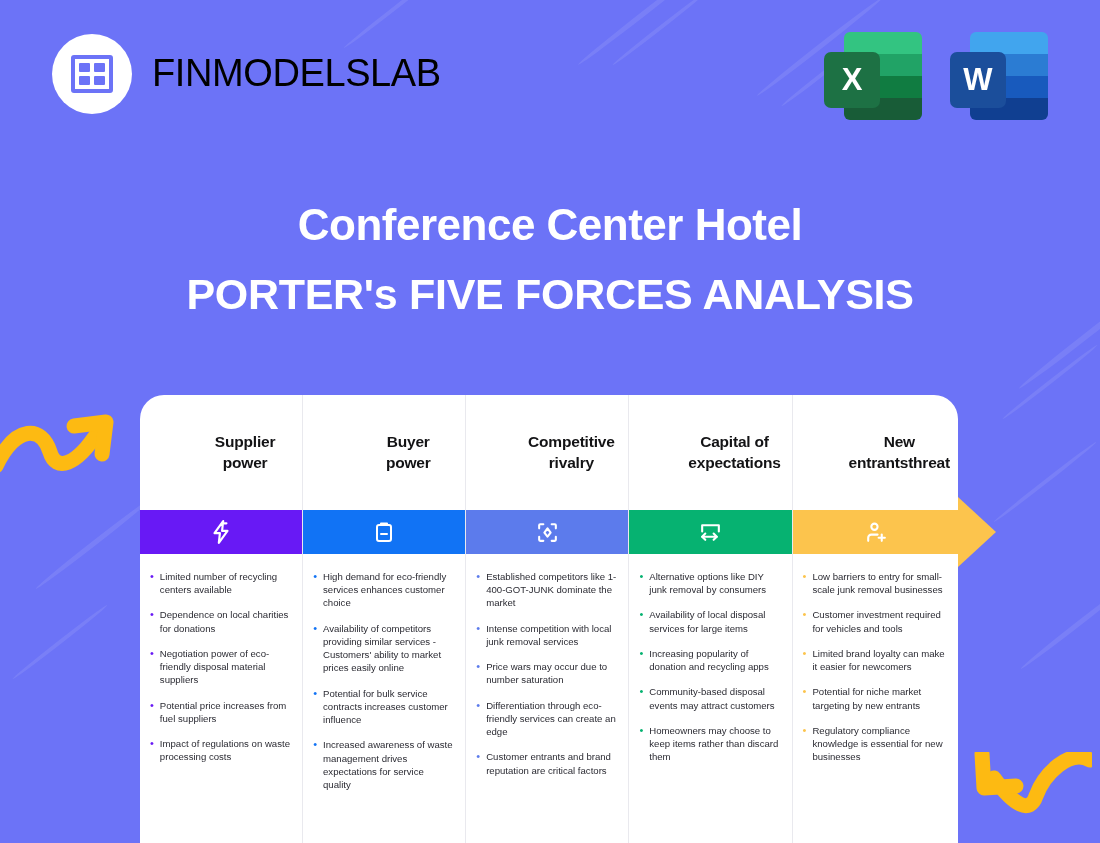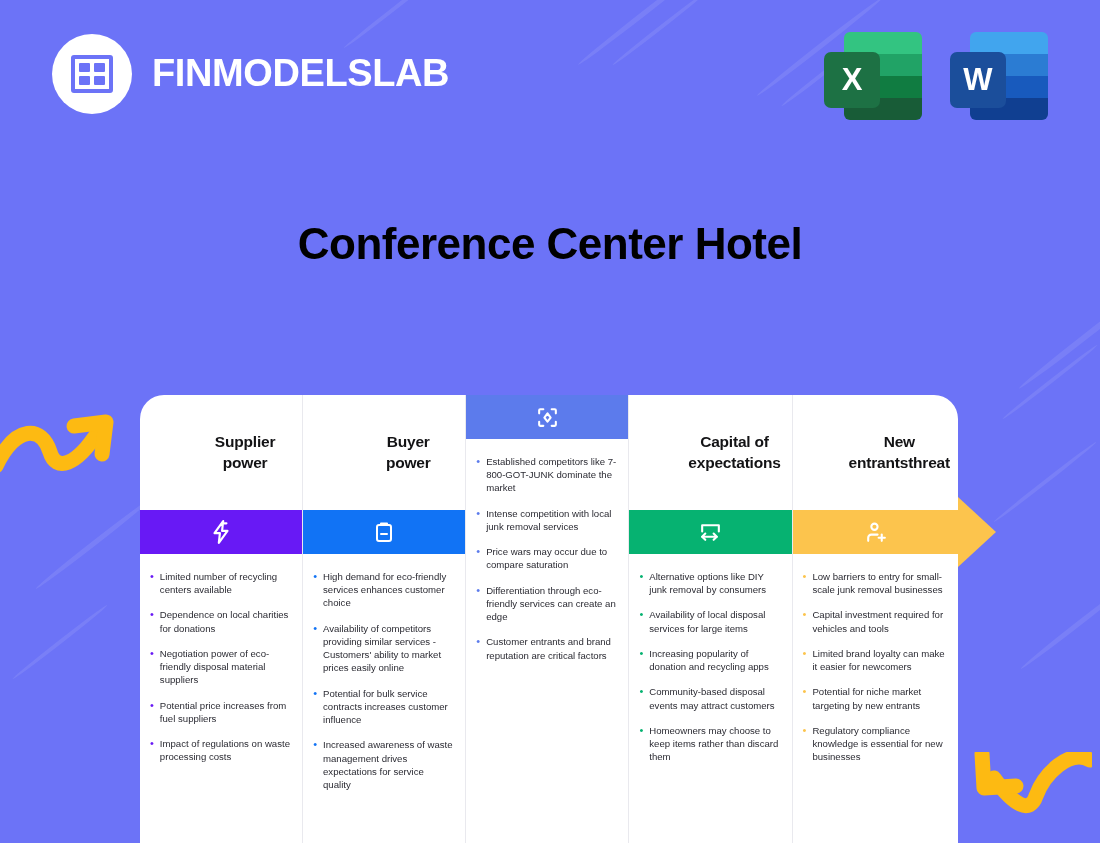--- a/index.html
+++ b/index.html
@@ -45,21 +45,21 @@
     border-radius: 3px;
     display: grid;
     grid-template-columns: 1fr 1fr;
     grid-template-rows: 1fr 1fr;
     gap: 4px; padding: 4px;
   }
   #logo-grid i { background: #6C73F7; display: block; border-radius:1px; }
 
   .brand-lines { display: flex; flex-direction: column; }
   #brand-name {
-    font-size: 38px; font-weight: 700; color: #ffffff;
+    font-size: 38px; font-weight: 400; color: #000000;
     letter-spacing: -0.4px; line-height: 1.05;
   }
   #brand-sub {
     font-size: 21px; color: #ffffff; font-weight: 400;
     letter-spacing: 7.5px; line-height: 1.5; margin-top: 2px;
   }
 
   
   #office-icons {
     position: absolute; right: 52px; top: 28px;
@@ -76,22 +76,22 @@
     position: absolute; left: 0; top: 24px;
     width: 56px; height: 56px; border-radius: 7px;
     display: flex; align-items: center; justify-content: center;
     color: #fff; font-weight: 700; font-size: 31px;
     font-family: "Liberation Sans", sans-serif;
   }
 
   
   #titles { position: absolute; top: 196px; left: 0; width: 1100px; text-align: center; }
   #title-main {
-    font-size: 44px; font-weight: 700; color: #000000;
-    letter-spacing: -0.5px; line-height: 1.3; margin-top: 19px;
+    font-size: 44px; font-weight: 700; color: #ffffff;
+    letter-spacing: -0.5px; line-height: 1.3;
   }
   #title-sub {
     font-size: 43px; font-weight: 700; color: #fff;
     letter-spacing: -0.3px; line-height: 1.3; margin-top: 14px;
   }
 
   
   #arrow-left  { position: absolute; left: -6px; top: 404px; width: 130px; height: 80px; }
   #arrow-right { position: absolute; left: 962px; top: 752px; width: 130px; height: 85px; }
 
@@ -196,20 +196,21 @@
           <span style="background:#185ABD"></span>
           <span style="background:#103F91"></span>
         </div>
         <div class="oi-tile" style="background:#1B4E9B">W</div>
       </div>
     </div>
   </div>
 
   <div id="titles">
     <div id="title-main">Conference Center Hotel</div>
+    <div id="title-sub">PORTER's FIVE FORCES ANALYSIS</div>
   </div>
 
   <svg id="arrow-left" viewBox="0 0 130 80">
     <path d="M2 62 C 22 20, 48 22, 56 48 C 62 68, 82 62, 104 28" stroke="#FDBA12" stroke-width="15" fill="none" stroke-linecap="round"></path>
     <path d="M80 22 L112 18 L108 50" stroke="#FDBA12" stroke-width="15" fill="none" stroke-linecap="round" stroke-linejoin="round"></path>
   </svg>
 
   <svg id="arrow-right" viewBox="0 0 130 85">
     <path d="M128 8 C 108 -4, 82 22, 74 44 C 68 62, 52 54, 32 26" stroke="#FDBA12" stroke-width="15" fill="none" stroke-linecap="round"></path>
     <path d="M20 2 L22 36 L54 34" stroke="#FDBA12" stroke-width="15" fill="none" stroke-linecap="round" stroke-linejoin="round"></path>
@@ -284,43 +285,49 @@
               <span class="dot" style="color: rgb(17, 115, 245);">•</span>
               <span class="txt">Potential for bulk service contracts increases customer influence</span>
             </div>
             <div class="bullet">
               <span class="dot" style="color: rgb(17, 115, 245);">•</span>
               <span class="txt">Increased awareness of waste management drives expectations for service quality</span>
             </div>
           </div>
         </div>
         <div class="col">
+          <div class="col-head">
+            <div>
+              <span>Competitive</span>
+              <span>rivalry</span>
+            </div>
+          </div>
           <div class="band" style="background: rgb(92, 123, 236);">
             <span>
               <svg width="25" height="25" viewBox="0 0 24 24" fill="none" stroke="#fff" stroke-width="2" stroke-linecap="round" stroke-linejoin="round">
                 <path d="M4 8V5a1 1 0 0 1 1-1h3"></path>
                 <path d="M16 4h3a1 1 0 0 1 1 1v3"></path>
                 <path d="M20 16v3a1 1 0 0 1-1 1h-3"></path>
                 <path d="M8 20H5a1 1 0 0 1-1-1v-3"></path>
                 <path d="M12 8l3 4-3 4-3-4z"></path>
               </svg>
             </span>
           </div>
           <div class="bullets">
             <div class="bullet">
               <span class="dot" style="color: rgb(92, 123, 236);">•</span>
-              <span class="txt">Established competitors like 7-800-GOT-JUNK dominate the market</span>
+              <span class="txt">Established competitors like 1-400-GOT-JUNK dominate the market</span>
             </div>
             <div class="bullet">
               <span class="dot" style="color: rgb(92, 123, 236);">•</span>
               <span class="txt">Intense competition with local junk removal services</span>
             </div>
             <div class="bullet">
               <span class="dot" style="color: rgb(92, 123, 236);">•</span>
-              <span class="txt">Price wars may occur due to compare saturation</span>
+              <span class="txt">Price wars may occur due to number saturation</span>
             </div>
             <div class="bullet">
               <span class="dot" style="color: rgb(92, 123, 236);">•</span>
               <span class="txt">Differentiation through eco-friendly services can create an edge</span>
             </div>
             <div class="bullet">
               <span class="dot" style="color: rgb(92, 123, 236);">•</span>
               <span class="txt">Customer entrants and brand reputation are critical factors</span>
             </div>
           </div>
@@ -382,21 +389,21 @@
               </svg>
             </span>
           </div>
           <div class="bullets">
             <div class="bullet">
               <span class="dot" style="color: rgb(252, 196, 77);">•</span>
               <span class="txt"> Low barriers to entry for small-scale junk removal businesses</span>
             </div>
             <div class="bullet">
               <span class="dot" style="color: rgb(252, 196, 77);">•</span>
-              <span class="txt">Capital investment required for vehicles and tools</span>
+              <span class="txt">Customer investment required for vehicles and tools</span>
             </div>
             <div class="bullet">
               <span class="dot" style="color: rgb(252, 196, 77);">•</span>
               <span class="txt">Limited brand loyalty can make it easier for newcomers</span>
             </div>
             <div class="bullet">
               <span class="dot" style="color: rgb(252, 196, 77);">•</span>
               <span class="txt">Potential for niche market targeting by new entrants</span>
             </div>
             <div class="bullet">

